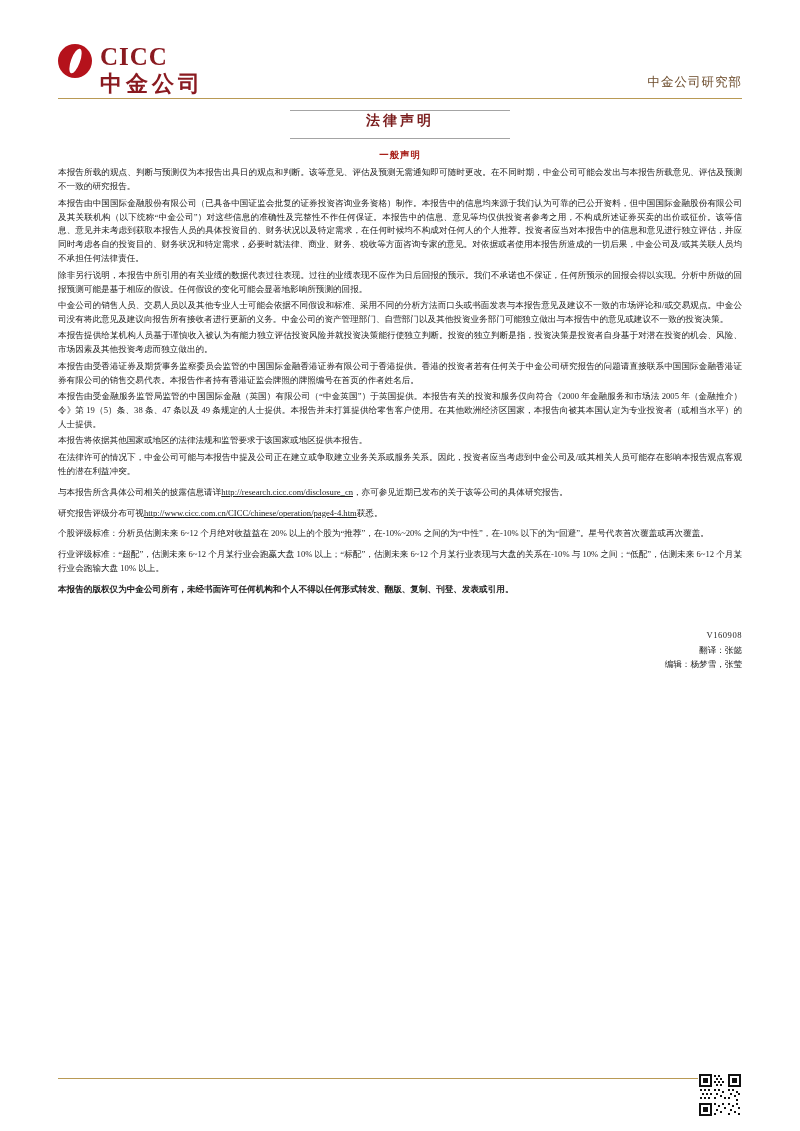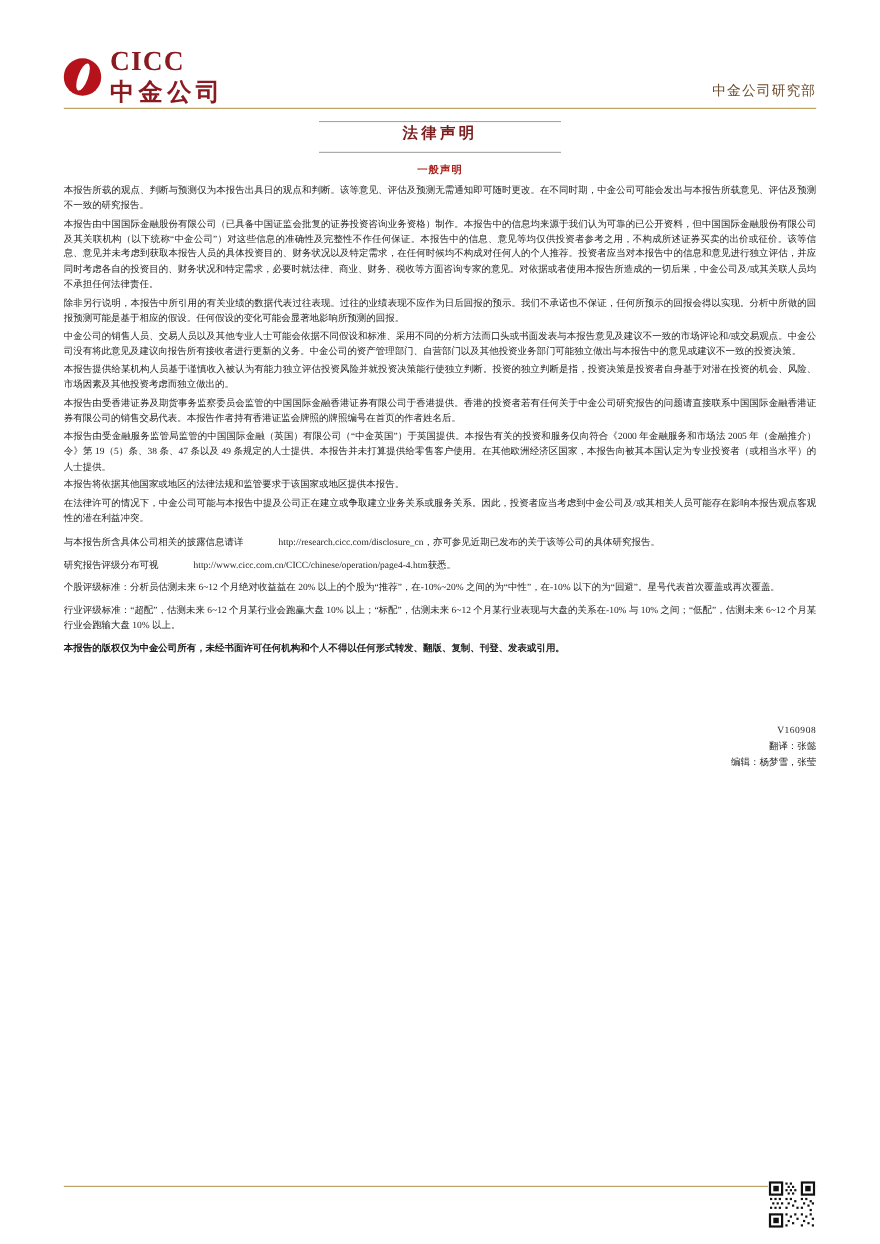--- a/index.html
+++ b/index.html
@@ -26,21 +26,21 @@
     left: 0;
     top: 0;
     width: 800px;
     height: 108px;
   }
   .logo-wrap {
     position: absolute;
     left: 58px;
     top: 44px;
     display: flex;
-    align-items: center;
+    align-items: flex-start;
   }
   .logo-mark {
     width: 34px;
     height: 34px;
     border-radius: 50%;
     background: #b5121b;
     position: relative;
     margin-right: 8px;
   }
   .logo-mark:after {
@@ -133,28 +133,28 @@
     text-indent: 0;
   }
   p.gap {
     margin-top: 7px;
   }
   .bold {
     font-weight: bold;
   }
   .link {
     color: #1c1c1c;
-    margin-left: 32px;
+    text-decoration: underline;
   }
 
   
   .version-block {
     position: absolute;
     right: 58px;
-    top: 656px;
+    top: 628px;
     text-align: right;
     font-size: 8.6px;
     line-height: 1.7;
     color: #1c1c1c;
   }
   .version-block .v-id {
     letter-spacing: 0.5px;
   }
 
   

